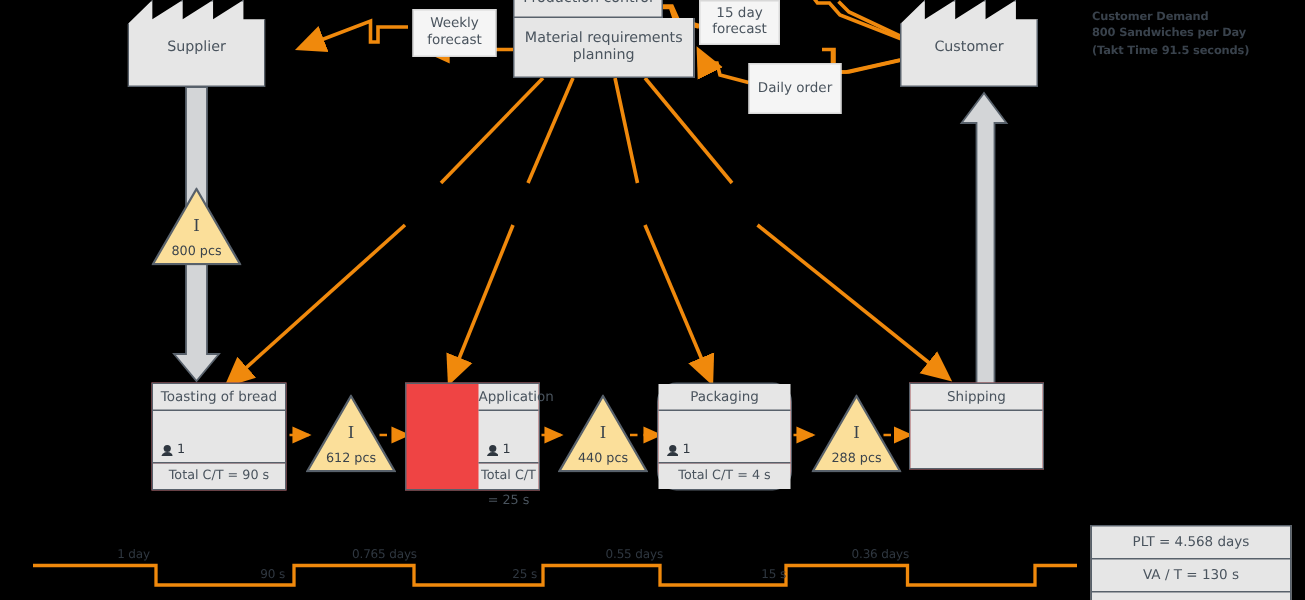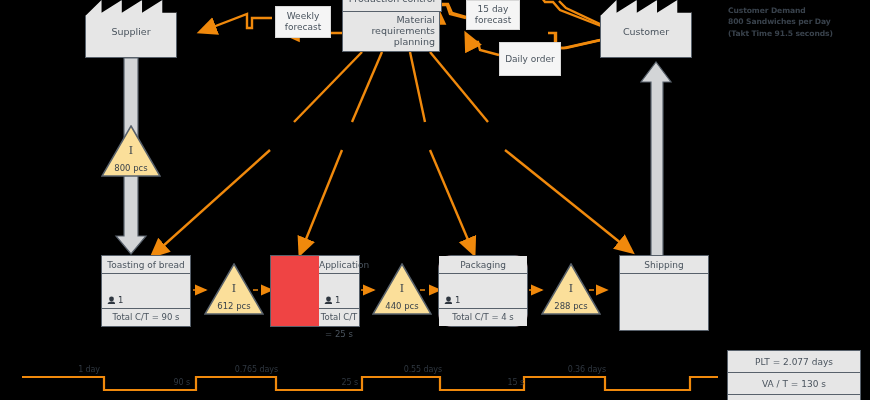--- a/index.html
+++ b/index.html
@@ -88,21 +88,21 @@
   }
   .proc .opicon{
     display:inline-block;width:8px;height:8px;position:relative;
   }
   .proc .pfoot{
     height:17px;line-height:17px;text-align:center;
     font-size:8.5px;color:#4a545e;background:#e6e6e6;
     box-sizing:border-box;
   }
   .proc.noops .pbody{border-bottom:none;}
-  .proc.noops{height:76px;margin-left:13px;}
+  .proc.noops{height:58px;}
 
   
   .inv{position:absolute;width:60px;height:52px;}
   .inv svg{position:absolute;left:0;top:0;}
   .inv .ilabel{
     position:absolute;left:0;bottom:4px;width:60px;text-align:center;
     font-size:8.5px;color:#3a434c;
   }
   .inv .ii{
     position:absolute;left:0;top:19px;width:60px;text-align:center;
@@ -213,21 +213,21 @@
     <div class="flabel">Supplier</div>
   </div>
 
   <div class="factory" style="left:600px;top:0px;">
     <div class="roof"></div>
     <div class="flabel">Customer</div>
   </div>
 
   <div class="node" style="left:342px;top:-14px;">
     <div class="box" style="width:100px;height:26px;">Production control</div>
-    <div class="box" style="width:98px;height:40px;border-top:none;padding:0 4px;text-align:right;">Material requirements planning</div>
+    <div class="box" style="width:121px;height:40px;border-top:none;padding:0 4px;">Material requirements planning</div>
   </div>
 
 
   <div class="infobox node" style="left:275px;top:6px;width:56px;height:32px;">Weekly forecast</div>
   <div class="infobox node" style="left:466px;top:0px;width:54px;height:30px;">15 day forecast</div>
   <div class="infobox node" style="left:499px;top:42px;width:62px;height:34px;">Daily order</div>
 
   <div class="demand node" style="left:728px;top:5px;">
     <div>Customer Demand</div>
     <div>800 Sandwiches per Day</div>
@@ -315,18 +315,18 @@
 
   <div class="tlabel" style="left:28px;top:365px;width:72px;">1 day</div>
   <div class="tlabel" style="left:110px;top:378px;width:80px;">90 s</div>
   <div class="tlabel" style="left:190px;top:365px;width:88px;">0.765 days</div>
   <div class="tlabel" style="left:282px;top:378px;width:76px;">25 s</div>
   <div class="tlabel" style="left:356px;top:365px;width:86px;">0.55 days</div>
   <div class="tlabel" style="left:442px;top:378px;width:82px;">15 s</div>
   <div class="tlabel" style="left:522px;top:365px;width:84px;">0.36 days</div>
 
   <div class="summary" style="left:727px;top:350px;">
-    <div class="srow">PLT = 2.077 days</div>
+    <div class="srow">PLT = 4.568 days</div>
     <div class="srow">VA / T = 130 s</div>
     <div class="srow"></div>
   </div>
 
 </div>
 
 </body></html>

